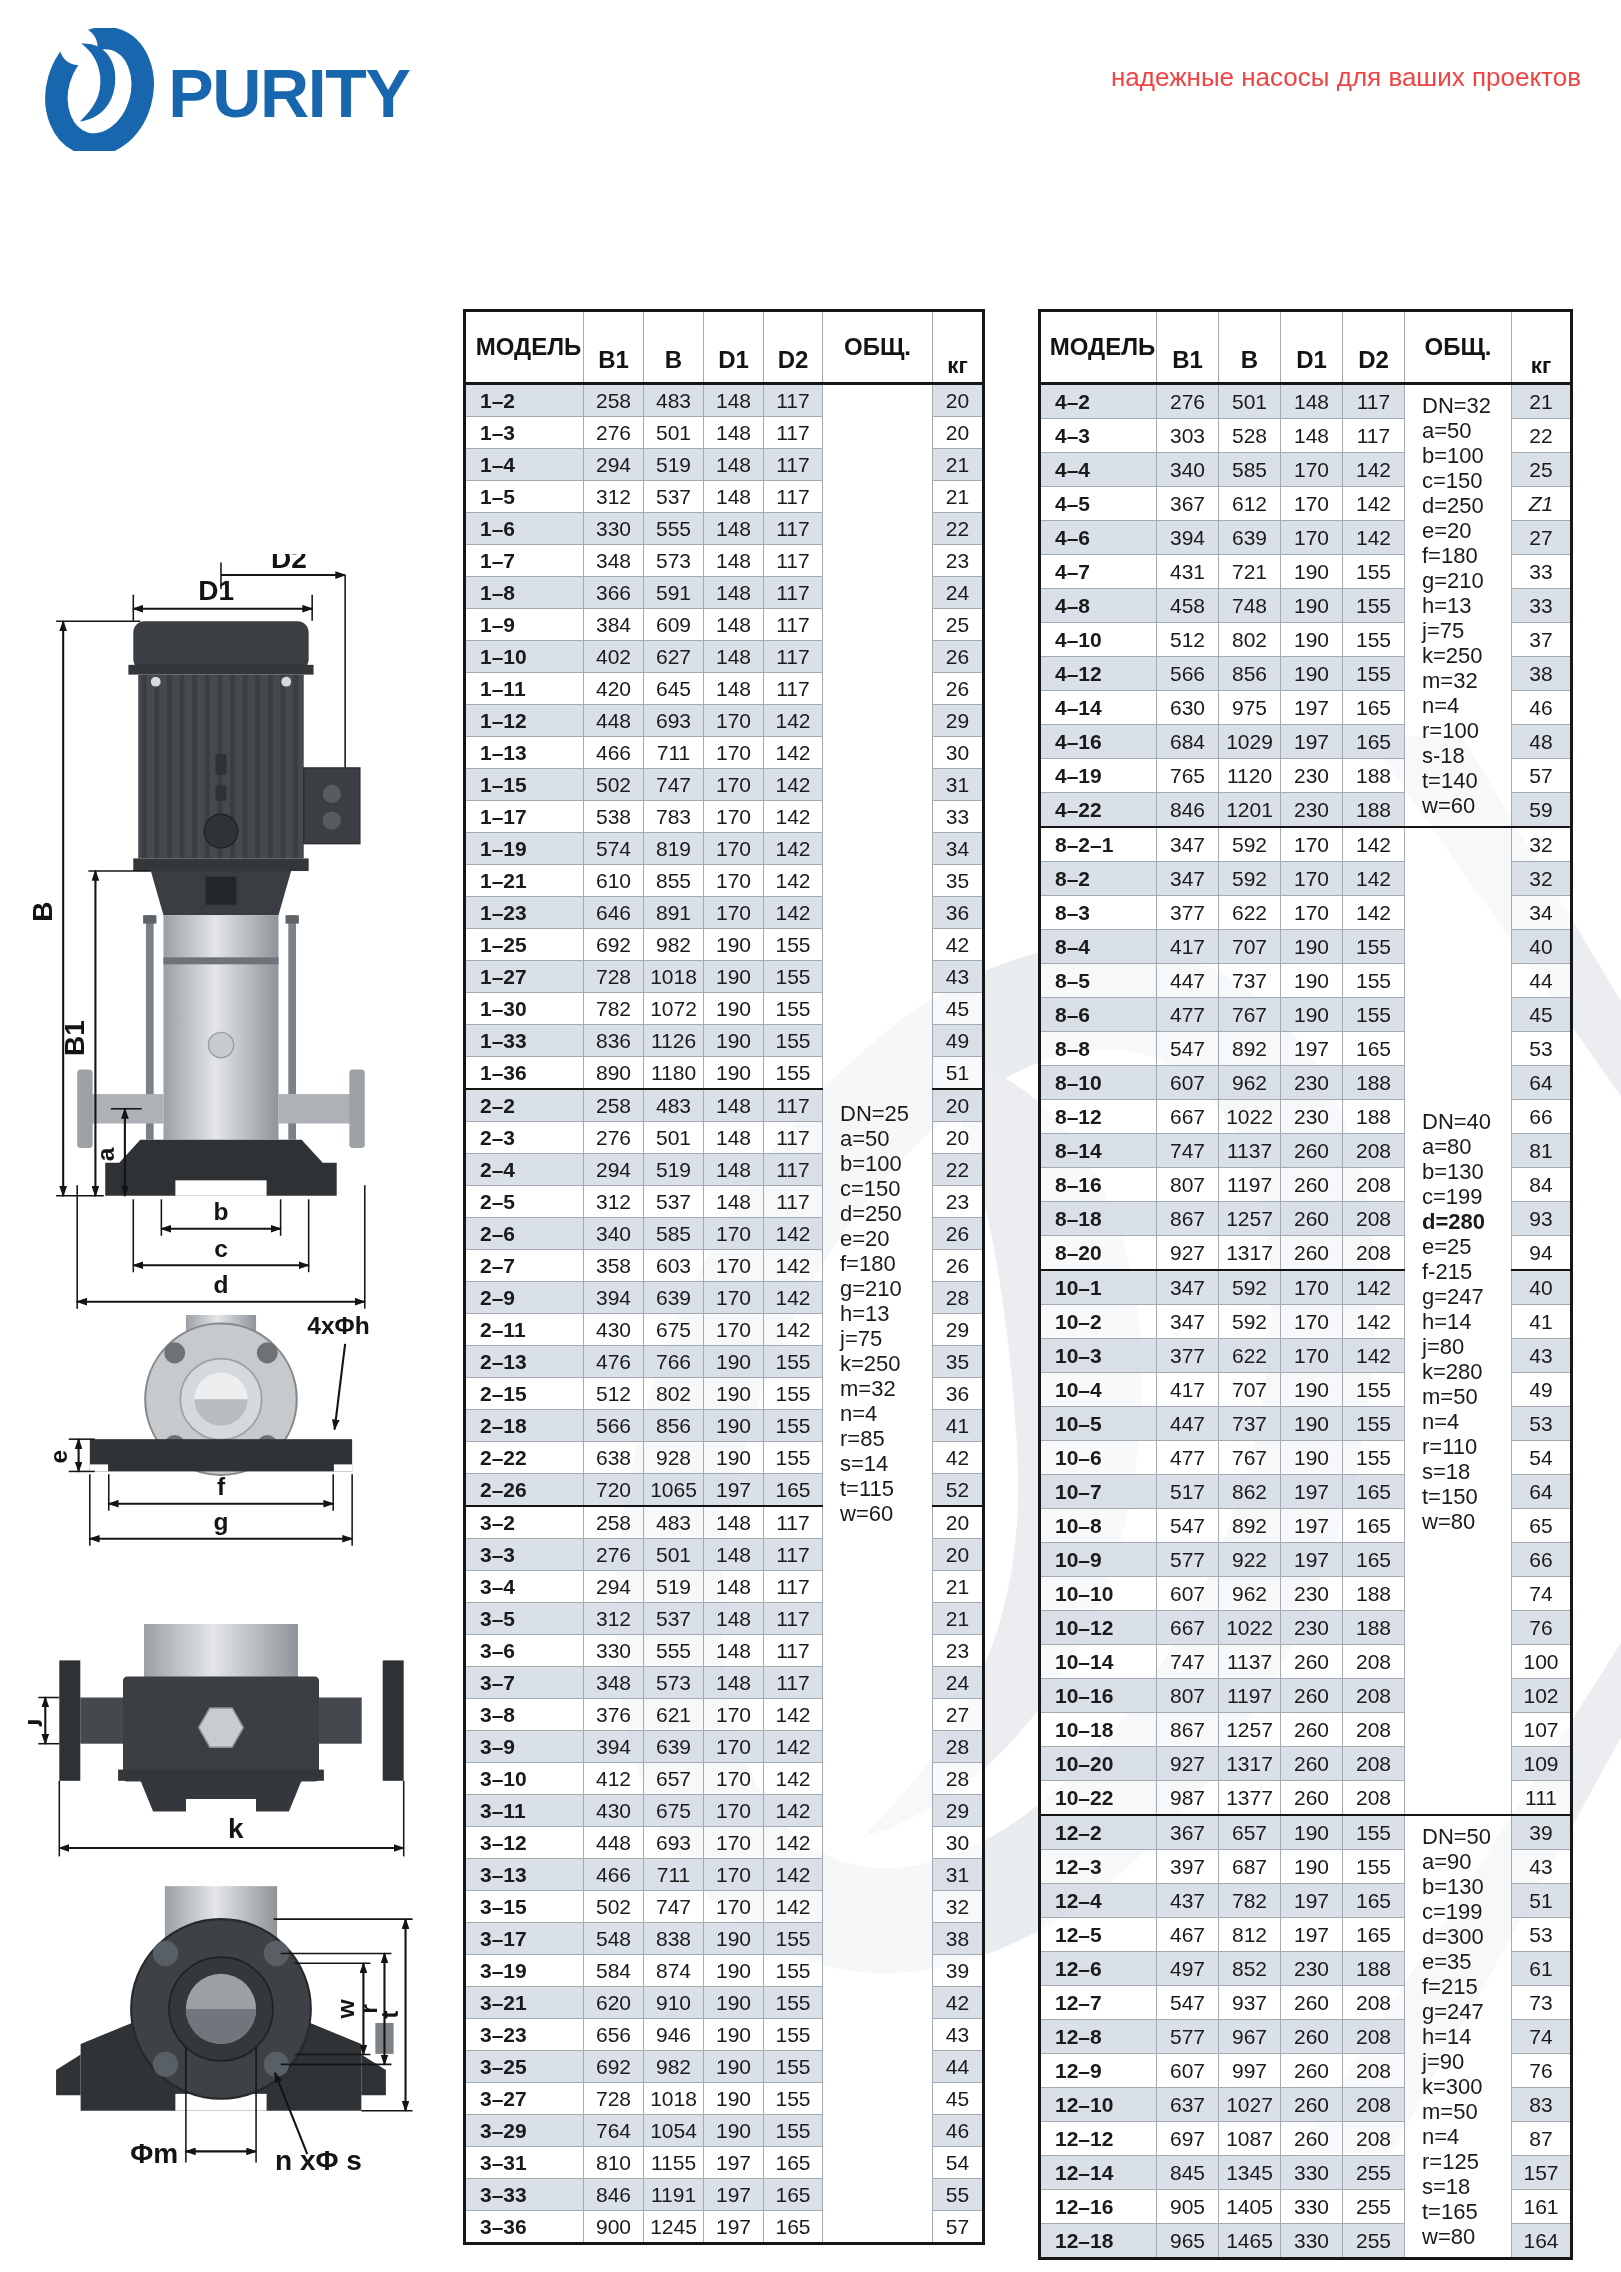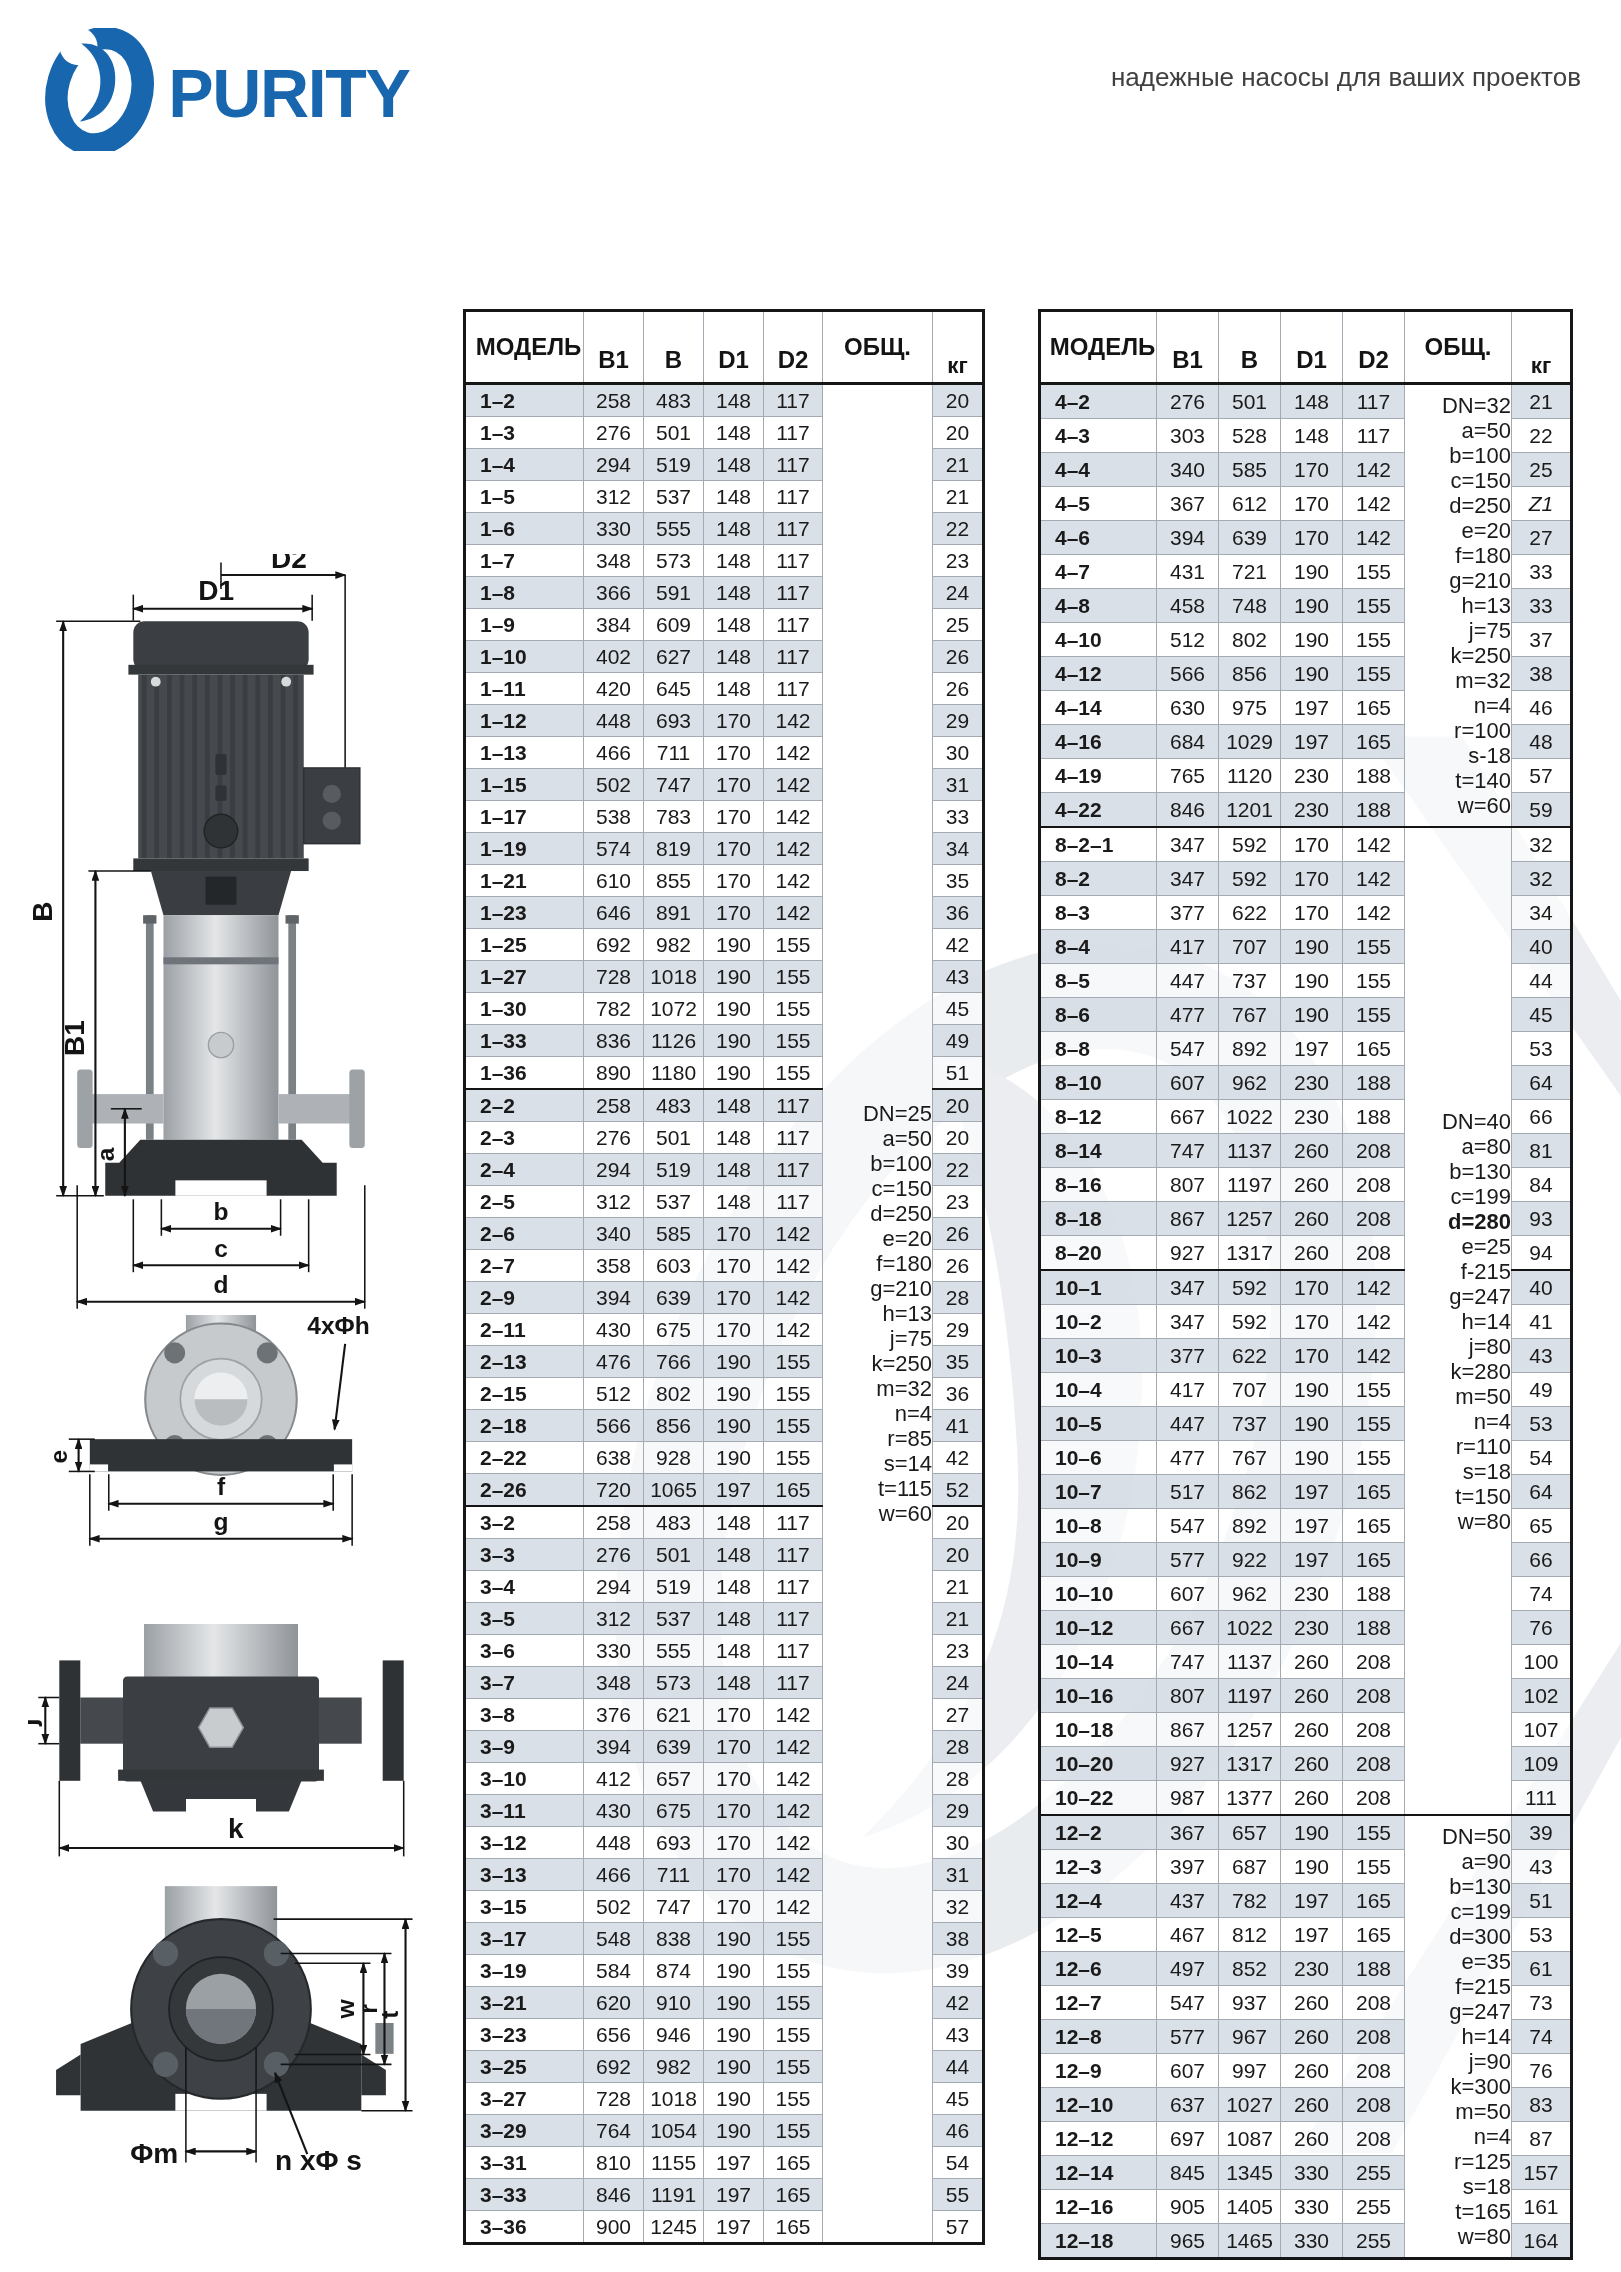--- a/index.html
+++ b/index.html
@@ -7,21 +7,21 @@
     position:relative;width:1622px;height:2273px;background:#ffffff;
     font-family:"Liberation Sans", sans-serif;overflow:hidden;
   }
   .layer{position:absolute;}
   #watermark{left:0;top:0;z-index:0;}
   .content{z-index:1;}
 
   
   #logo{left:35px;top:28px;width:435px;height:123px;}
   #tagline{
-    right:41px;top:62px;font-size:26px;color:#404040;
+    right:41px;top:62px;font-size:26px;color:#ef4444;
     text-align:right;white-space:nowrap;
   }
 
   
   .diag-caption{
     left:28px;width:407px;text-align:center;color:#1a79c0;
     font-size:35px;font-weight:bold;letter-spacing:1.4px;
   }
   #pvs-caption{top:1561px;}
   #pvt-caption{top:2193px;}
@@ -46,21 +46,21 @@
     border:1.1px solid #a3aab1;padding:0;font-size:21px;color:#1a1a1a;
     text-align:center;vertical-align:middle;line-height:1;
   }
   #left-table td{height:31px;}
   #right-table td{height:33px;}
   .tbl td.model{text-align:left;padding-left:14px;font-weight:bold;}
   .tbl tr.shade td{background:rgba(215,222,230,0.93);}
   .tbl tr.plain td{background:rgba(255,255,255,0.65);}
   .tbl td.spec{
     background:rgba(255,255,255,0.60) !important;
-    text-align:right;vertical-align:middle;padding-left:17px;
+    text-align:left;vertical-align:middle;padding-left:17px;
   }
   .spec-line{font-size:22px;line-height:25px;font-weight:normal;}
   .spec-line.bold{font-weight:bold;}
   .tbl td.kg.odd{font-style:italic;}
   .tbl tr.group-start td{border-top:2.8px solid #141414;}
 
   
   #pvs-svg{left:28px;top:554px;}
   #jk-svg{left:28px;top:1624px;}
   #pvt-svg{left:28px;top:1886px;}

